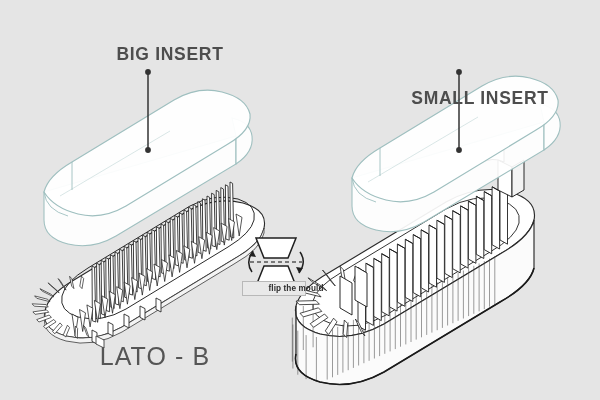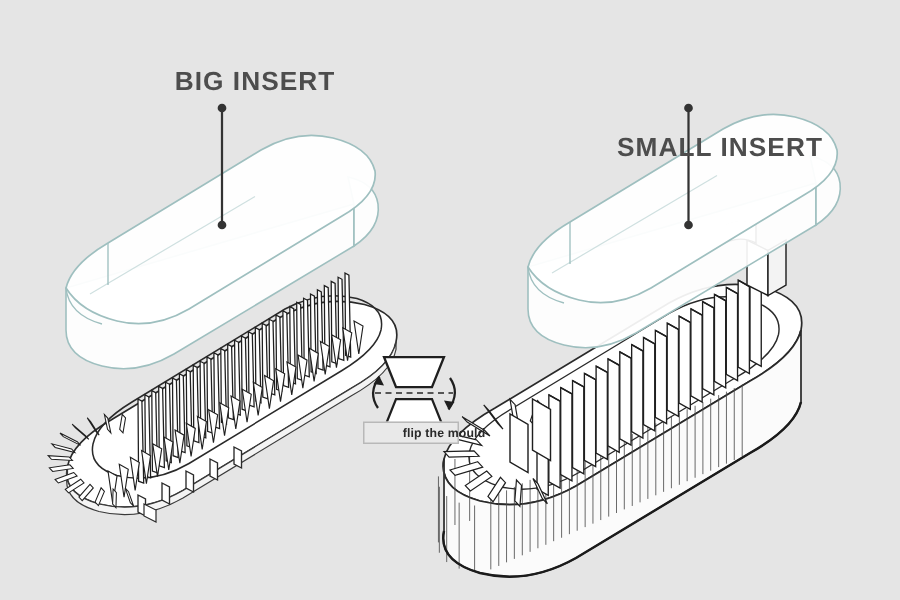--- a/index.html
+++ b/index.html
@@ -375,17 +375,18 @@
 
       <path d="M 300 252 Q 307 262 299 273" fill="none" stroke="#1f1f1f" stroke-width="1.5"></path>
       <path d="M 299 273 L 303 268 L 296 267 Z" fill="#1f1f1f"></path>
     </g>
   </svg>
 
   <div class="hdr-label" id="label-big-insert">BIG INSERT</div>
 
   <div class="hdr-label" id="label-small-insert">SMALL INSERT</div>
 
+  <div class="foot-label" id="label-lato-b">LATO - B</div>
 
 
   <div id="flip-caption">flip the mould</div>
 
 </div>
 
 </body></html>

